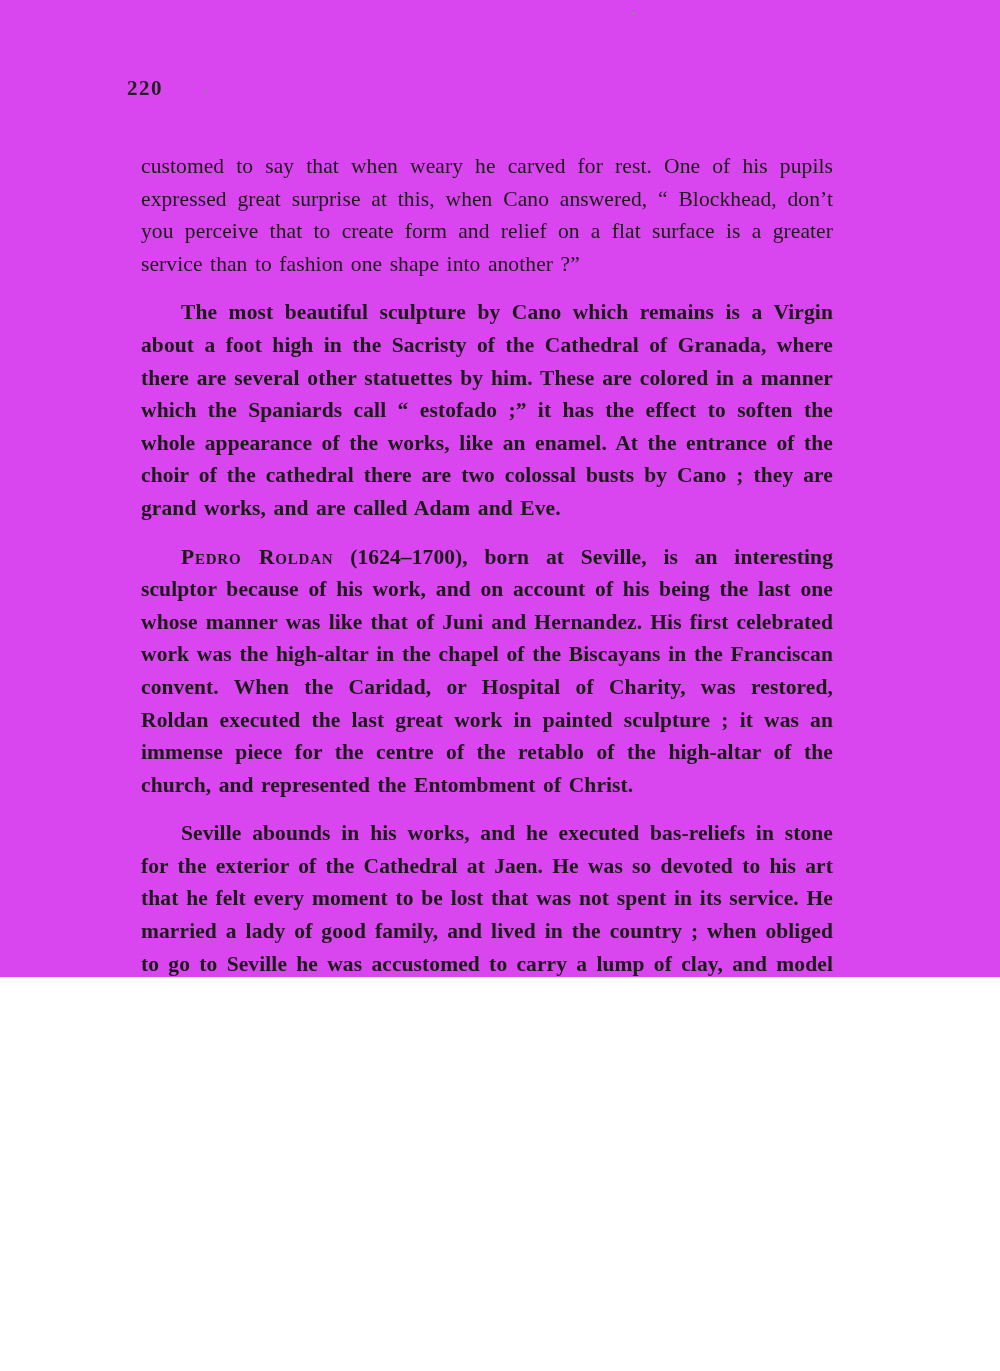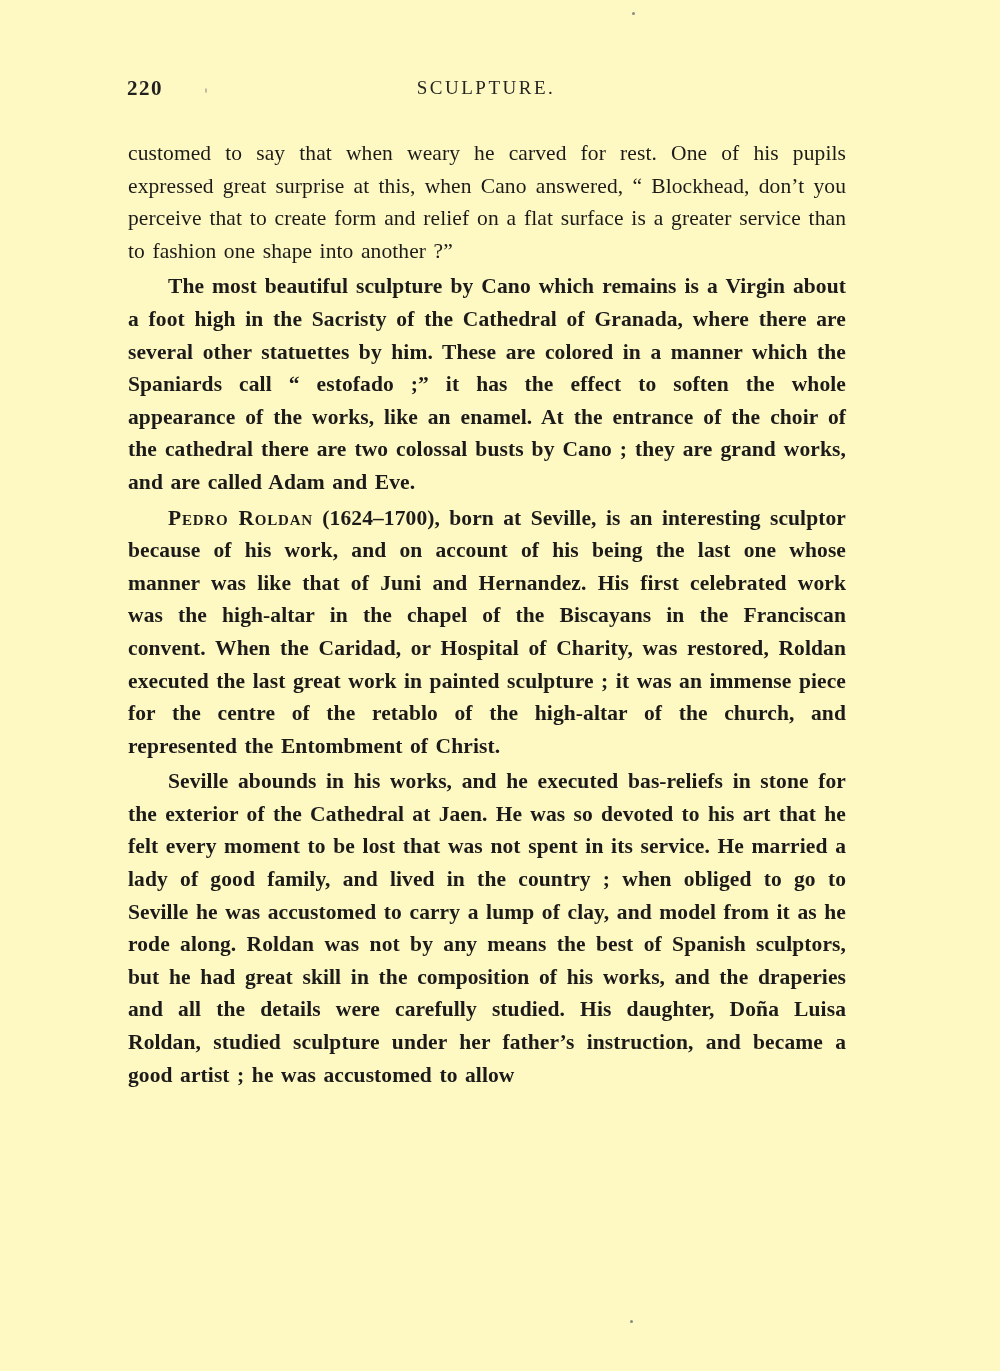--- a/index.html
+++ b/index.html
@@ -3,23 +3,23 @@
 <meta charset="utf-8">
 <style>
   html, body {
     margin: 0;
     padding: 0;
     background: #ffffff;
   }
   .page {
     position: relative;
     width: 1000px;
-    height: 1371px;
+    height: 977px;
     margin: 0 auto;
-    background: #fef9c3;
+    background: #d946ef;
     color: #1e1d1b;
     font-family: "Liberation Serif", "DejaVu Serif", serif;
     overflow: hidden;
   }
   .page-header {
     position: absolute;
     top: 76px;
     left: 125px;
     width: 722px;
     height: 30px;
@@ -49,21 +49,21 @@
     left: 125px;
     width: 724px;
     font-size: 21.5px;
     line-height: 32.6px;
     text-align: justify;
     word-spacing: 2px;
     letter-spacing: 0.1px;
     color: #1c1b19;
   }
   .para {
-    margin: 3px;
+    margin: 16px;
     padding: 0;
   }
   .para.indent {
     text-indent: 40px;
     font-weight: bold;
   }
   .smallcaps {
     font-variant: small-caps;
     letter-spacing: 0.8px;
   }
@@ -80,21 +80,20 @@
 <body>
 
 <div class="page">
 
   <span class="speck speck-1"></span>
   <span class="speck speck-2"></span>
   <span class="speck speck-3"></span>
 
   <header class="page-header">
     <span class="page-number">220</span>
-    <span class="running-head">SCULPTURE.</span>
   </header>
 
   <main class="text-block">
     <p class="para no-indent">customed to say that when weary he carved for rest.  One of his pupils expressed great surprise at this, when Cano answered, “ Blockhead, don’t you perceive that to create form and relief on a flat surface is a greater service than to fashion one shape into another ?”</p>
     <p class="para indent">The most beautiful sculpture by Cano which remains is a Virgin about a foot high in the Sacristy of the Cathedral of Granada, where there are several other statuettes by him.  These are colored in a manner which the Spaniards call “ estofado ;” it has the effect to soften the whole appearance of the works, like an enamel.  At the entrance of the choir of the cathedral there are two colossal busts by Cano ; they are grand works, and are called Adam and Eve.</p>
     <p class="para indent"><span class="smallcaps">Pedro Roldan</span><span> (1624–1700), born at Seville, is an interesting sculptor because of his work, and on account of his being the last one whose manner was like that of Juni and Hernandez.  His first celebrated work was the high-altar in the chapel of the Biscayans in the Franciscan convent.  When the Caridad, or Hospital of Charity, was restored, Roldan executed the last great work in painted sculpture ; it was an immense piece for the centre of the retablo of the high-altar of the church, and represented the Entombment of Christ.</span></p>
     <p class="para indent">Seville abounds in his works, and he executed bas-reliefs in stone for the exterior of the Cathedral at Jaen.  He was so devoted to his art that he felt every moment to be lost that was not spent in its service.  He married a lady of good family, and lived in the country ; when obliged to go to Seville he was accustomed to carry a lump of clay, and model from it as he rode along.  Roldan was not by any means the best of Spanish sculptors, but he had great skill in the composition of his works, and the draperies and all the details were carefully studied.  His daughter, Doña Luisa Roldan, studied sculpture under her father’s instruction, and became a good artist ; he was accustomed to allow</p>
   </main>
 
 </div>

